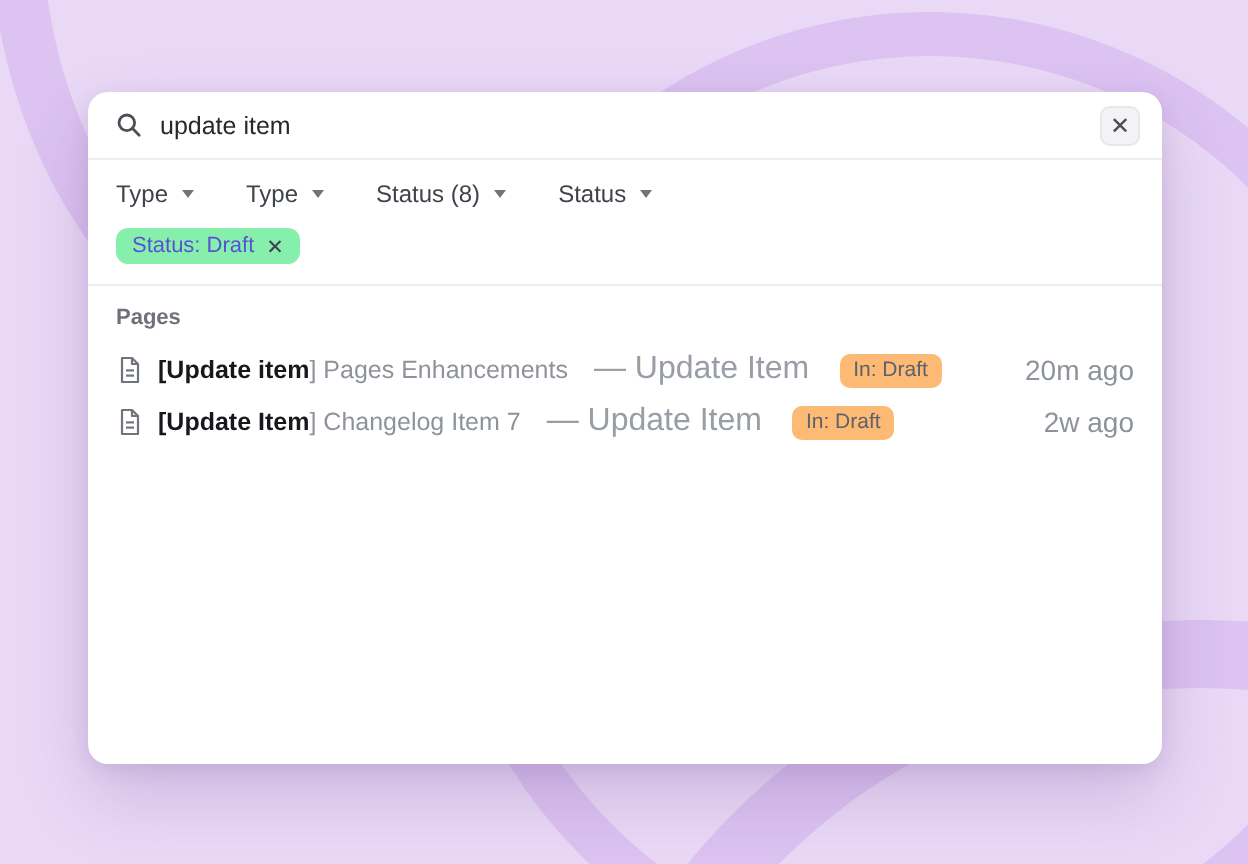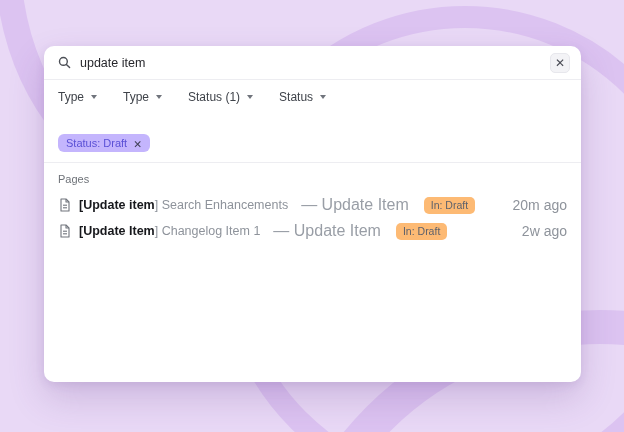--- a/index.html
+++ b/index.html
@@ -45,28 +45,28 @@
   .dropdown { display: flex; align-items: center; gap: 7px; cursor: pointer; }
   .dropdown-label { font-size: 12px; color: #3f434a; }
   .chev {
     width: 0; height: 0;
     border-left: 3.5px solid transparent; border-right: 3.5px solid transparent;
     border-top: 4.5px solid #70747c;
   }
   .chip-row { margin-top: 10px; display: flex; }
   .chip {
     display: flex; align-items: flex-end; gap: 6px;
-    background: #c4b5fd; border-radius: 6px; padding: 3px 8px; cursor: pointer; margin-top: 20px;
+    background: #86efac; border-radius: 6px; padding: 3px 8px; cursor: pointer;
   }
   .chip-label { font-size: 11px; color: #5a50d6; }
   .chip-x { font-size: 10.5px; color: #3f3f55; line-height: 1; }
 
   
   .results { padding: 8px 14px; flex: 1; }
-  .section-label { font-size: 11px; color: #6e7278; margin: 2px 0 7px; }
+  .section-label { font-size: 11px; color: #6e7278; margin: 2px 0 7px; font-weight: bold; }
   .row { display: flex; align-items: center; gap: 8px; height: 26px; cursor: pointer; border-radius: 5px; }
   .doc-icon { flex: 0 0 auto; display: flex; }
   .row-title { font-size: 12.5px; color: #8e939b; white-space: nowrap; }
   .t-open, .match { font-weight: 700; color: #17181c; }
   .crumb { font-size: 16px; color: #999ea6; margin-left: 5px; white-space: nowrap; }
   .badge {
     font-size: 10.5px; color: #5d616b; background: #fdba74;
     padding: 2.5px 7px; border-radius: 5px; margin-left: 7px; white-space: nowrap;
   }
   .time { margin-left: auto; font-size: 14px; color: #8e939b; white-space: nowrap; }
@@ -101,21 +101,21 @@
     <div class="dropdown-row">
       <div class="dropdown">
         <span class="dropdown-label">Type</span>
         <span class="chev"></span>
       </div>
       <div class="dropdown">
         <span class="dropdown-label">Type</span>
         <span class="chev"></span>
       </div>
       <div class="dropdown">
-        <span class="dropdown-label">Status (1)</span>
+        <span class="dropdown-label">Status (8)</span>
         <span class="chev"></span>
       </div>
       <div class="dropdown">
         <span class="dropdown-label">Status</span>
         <span class="chev"></span>
       </div>
     </div>
     <div class="chip-row">
       <div class="chip">
         <span class="chip-label">Status: Draft</span>
@@ -129,35 +129,35 @@
 
     <div class="row">
       <span class="doc-icon">
         <svg width="13" height="14" viewBox="0 0 13 14" fill="none" stroke="#70747c" stroke-width="1.1" stroke-linejoin="round">
           <path d="M3 1 H8 L11 4 V13 H3 Z"></path>
           <path d="M8 1 V4 H11"></path>
           <line x1="5" y1="7.2" x2="9" y2="7.2"></line>
           <line x1="5" y1="9.8" x2="9" y2="9.8"></line>
         </svg>
       </span>
-      <span class="row-title"><span class="t-open">[</span><span class="match">Update item</span><span>] Search Enhancements</span></span>
+      <span class="row-title"><span class="t-open">[</span><span class="match">Update item</span><span>] Pages Enhancements</span></span>
       <span class="crumb">— Update Item</span>
       <span class="badge">In: Draft</span>
       <span class="time">20m ago</span>
     </div>
 
     <div class="row">
       <span class="doc-icon">
         <svg width="13" height="14" viewBox="0 0 13 14" fill="none" stroke="#70747c" stroke-width="1.1" stroke-linejoin="round">
           <path d="M3 1 H8 L11 4 V13 H3 Z"></path>
           <path d="M8 1 V4 H11"></path>
           <line x1="5" y1="7.2" x2="9" y2="7.2"></line>
           <line x1="5" y1="9.8" x2="9" y2="9.8"></line>
         </svg>
       </span>
-      <span class="row-title"><span class="t-open">[</span><span class="match">Update Item</span><span>] Changelog Item 1</span></span>
+      <span class="row-title"><span class="t-open">[</span><span class="match">Update Item</span><span>] Changelog Item 7</span></span>
       <span class="crumb">— Update Item</span>
       <span class="badge">In: Draft</span>
       <span class="time">2w ago</span>
     </div>
   </div>
 
 </div>
 
 </body></html>

